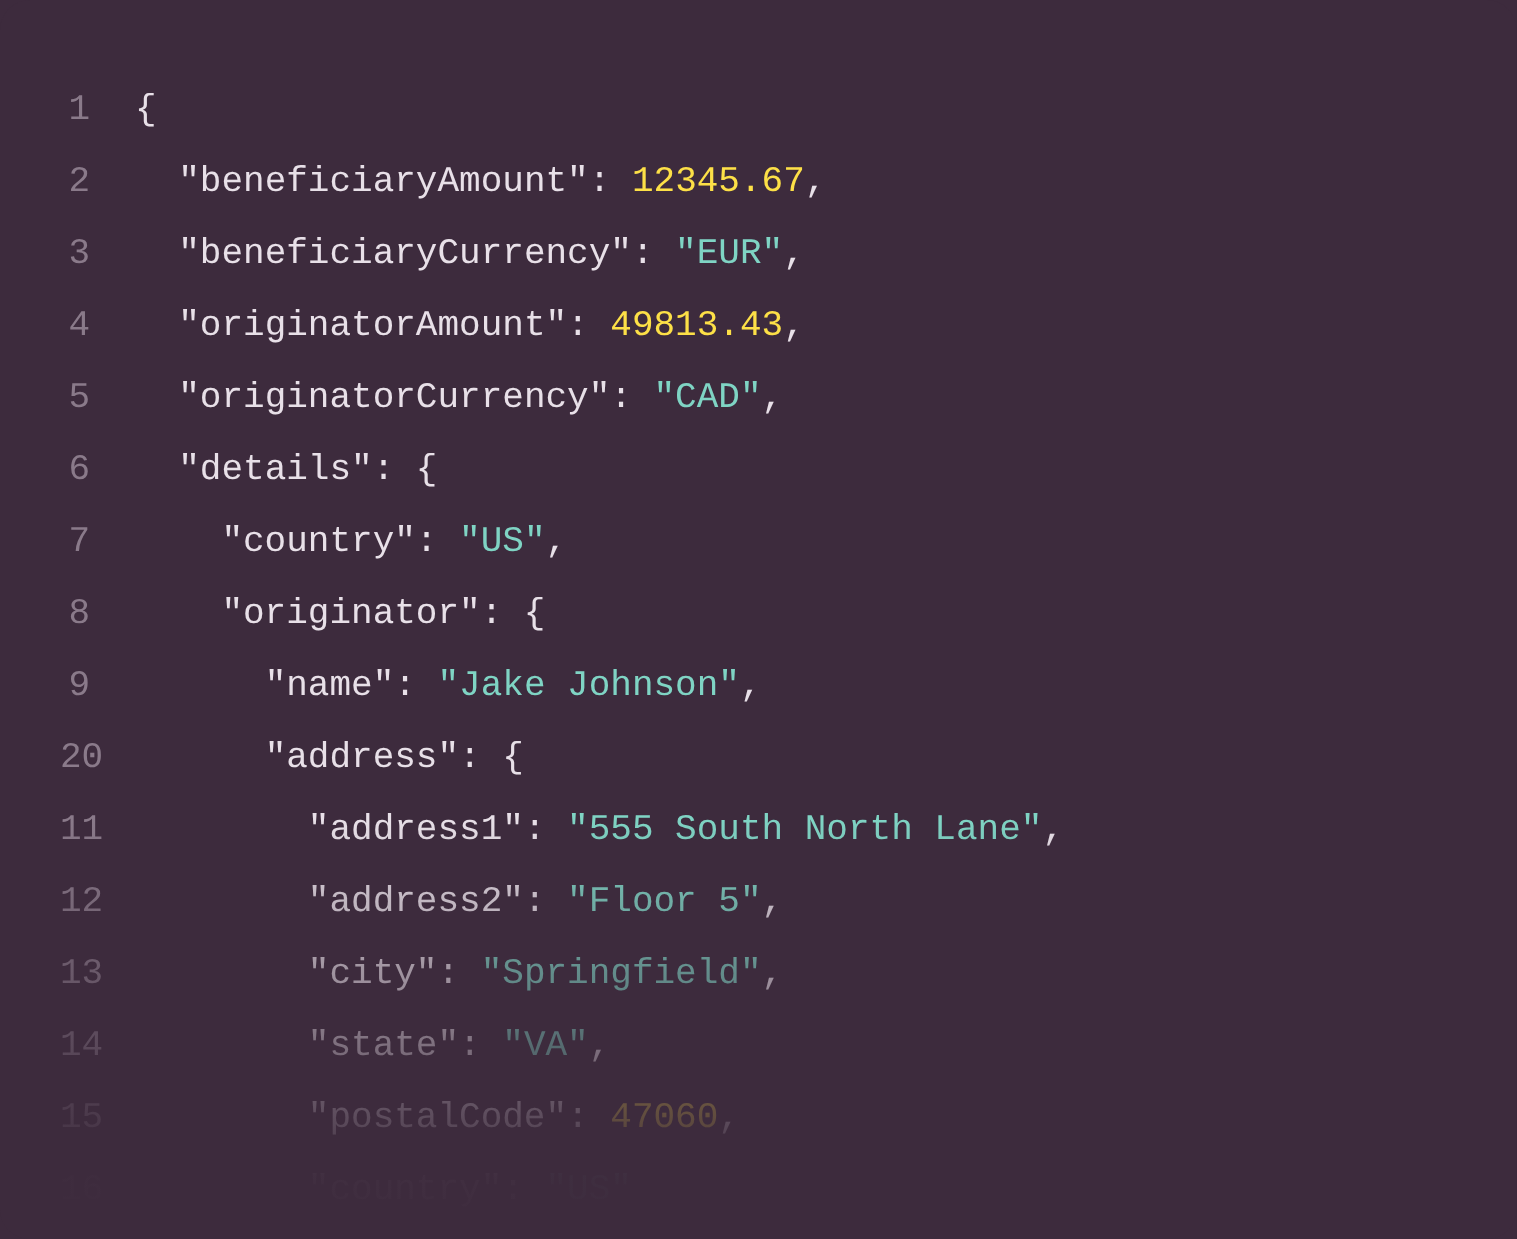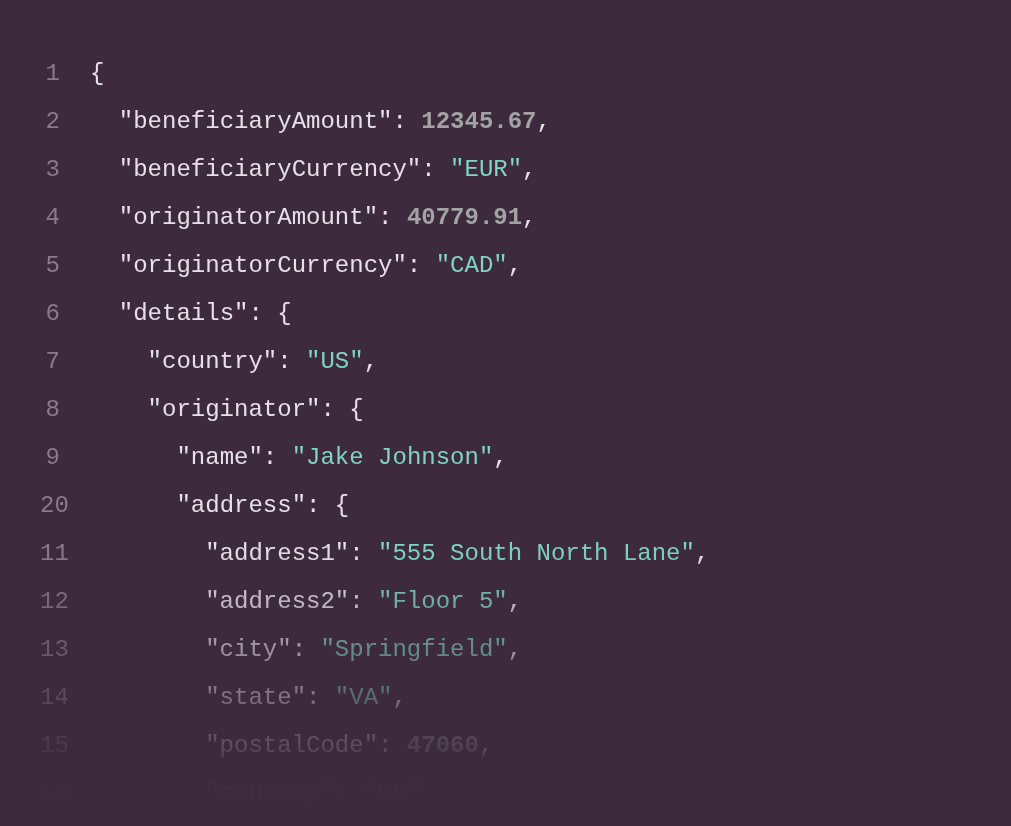--- a/index.html
+++ b/index.html
@@ -42,22 +42,21 @@
     .line-content {
       flex: 1;
     }
     .tok-punct {
       color: #e8e0e8;
     }
     .tok-key {
       color: #e8e0e8;
     }
     .tok-number {
-      color: #a3a3a3;
-      font-weight: bold;
+      color: #fde047;
     }
     .tok-string {
       color: #7fd4c4;
     }
     .fade-overlay {
       position: absolute;
       bottom: 0;
       left: 0;
       right: 0;
       height: 280px;
@@ -67,21 +66,21 @@
     }
   </style>
 </head>
 <body>
 
 <div class="code-block">
   <div id="lines-container">
       <div class="code-line"><span class="line-number">1</span><span class="line-content"><span class="tok-punct">{</span></span></div>
       <div class="code-line"><span class="line-number">2</span><span class="line-content"><span class="tok-punct">  </span><span class="tok-key">"beneficiaryAmount"</span><span class="tok-punct">: </span><span class="tok-number">12345.67</span><span class="tok-punct">,</span></span></div>
       <div class="code-line"><span class="line-number">3</span><span class="line-content"><span class="tok-punct">  </span><span class="tok-key">"beneficiaryCurrency"</span><span class="tok-punct">: </span><span class="tok-string">"EUR"</span><span class="tok-punct">,</span></span></div>
-      <div class="code-line"><span class="line-number">4</span><span class="line-content"><span class="tok-punct">  </span><span class="tok-key">"originatorAmount"</span><span class="tok-punct">: </span><span class="tok-number">40779.91</span><span class="tok-punct">,</span></span></div>
+      <div class="code-line"><span class="line-number">4</span><span class="line-content"><span class="tok-punct">  </span><span class="tok-key">"originatorAmount"</span><span class="tok-punct">: </span><span class="tok-number">49813.43</span><span class="tok-punct">,</span></span></div>
       <div class="code-line"><span class="line-number">5</span><span class="line-content"><span class="tok-punct">  </span><span class="tok-key">"originatorCurrency"</span><span class="tok-punct">: </span><span class="tok-string">"CAD"</span><span class="tok-punct">,</span></span></div>
       <div class="code-line"><span class="line-number">6</span><span class="line-content"><span class="tok-punct">  </span><span class="tok-key">"details"</span><span class="tok-punct">: {</span></span></div>
       <div class="code-line"><span class="line-number">7</span><span class="line-content"><span class="tok-punct">    </span><span class="tok-key">"country"</span><span class="tok-punct">: </span><span class="tok-string">"US"</span><span class="tok-punct">,</span></span></div>
       <div class="code-line"><span class="line-number">8</span><span class="line-content"><span class="tok-punct">    </span><span class="tok-key">"originator"</span><span class="tok-punct">: {</span></span></div>
       <div class="code-line"><span class="line-number">9</span><span class="line-content"><span class="tok-punct">      </span><span class="tok-key">"name"</span><span class="tok-punct">: </span><span class="tok-string">"Jake Johnson"</span><span class="tok-punct">,</span></span></div>
       <div class="code-line"><span class="line-number">20</span><span class="line-content"><span class="tok-punct">      </span><span class="tok-key">"address"</span><span class="tok-punct">: {</span></span></div>
       <div class="code-line"><span class="line-number">11</span><span class="line-content"><span class="tok-punct">        </span><span class="tok-key">"address1"</span><span class="tok-punct">: </span><span class="tok-string">"555 South North Lane"</span><span class="tok-punct">,</span></span></div>
       <div class="code-line"><span class="line-number">12</span><span class="line-content"><span class="tok-punct">        </span><span class="tok-key">"address2"</span><span class="tok-punct">: </span><span class="tok-string">"Floor 5"</span><span class="tok-punct">,</span></span></div>
       <div class="code-line"><span class="line-number">13</span><span class="line-content"><span class="tok-punct">        </span><span class="tok-key">"city"</span><span class="tok-punct">: </span><span class="tok-string">"Springfield"</span><span class="tok-punct">,</span></span></div>
       <div class="code-line"><span class="line-number">14</span><span class="line-content"><span class="tok-punct">        </span><span class="tok-key">"state"</span><span class="tok-punct">: </span><span class="tok-string">"VA"</span><span class="tok-punct">,</span></span></div>

